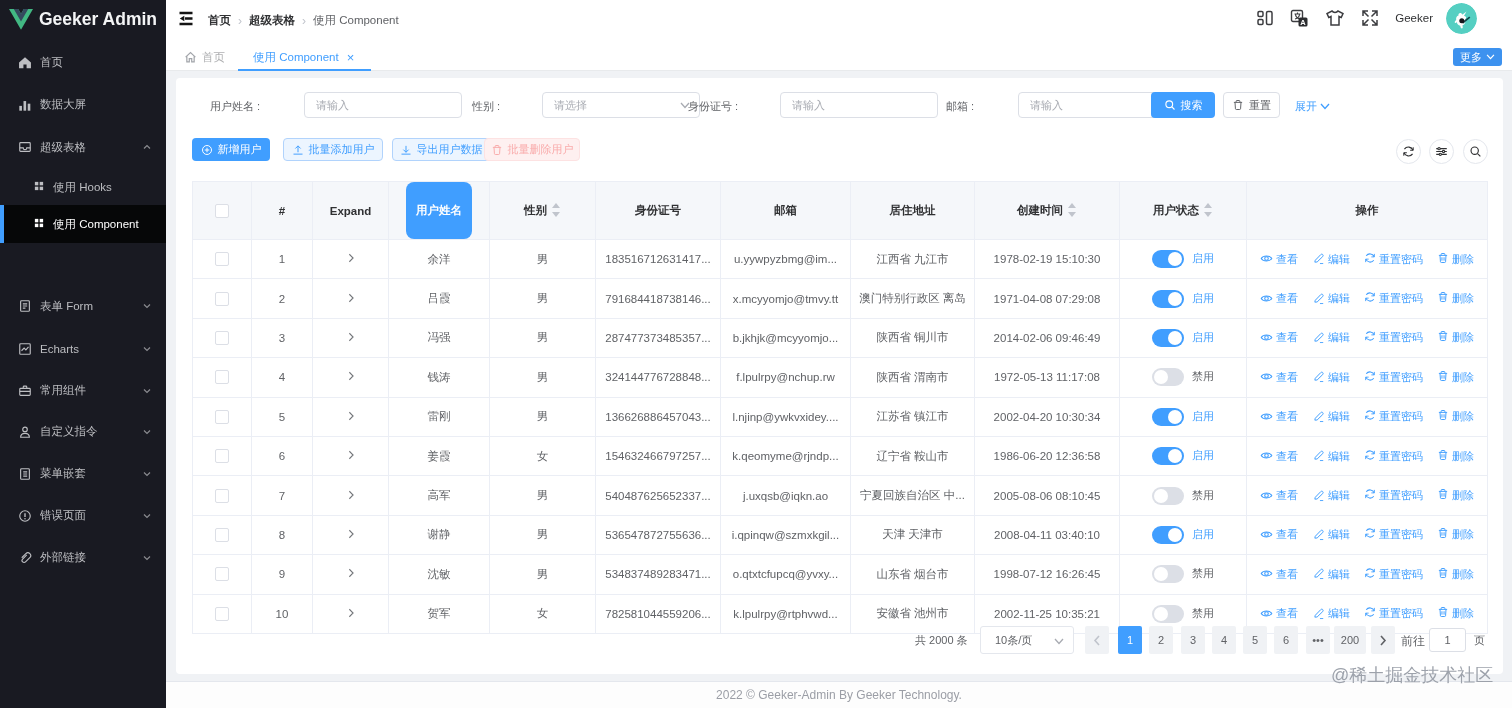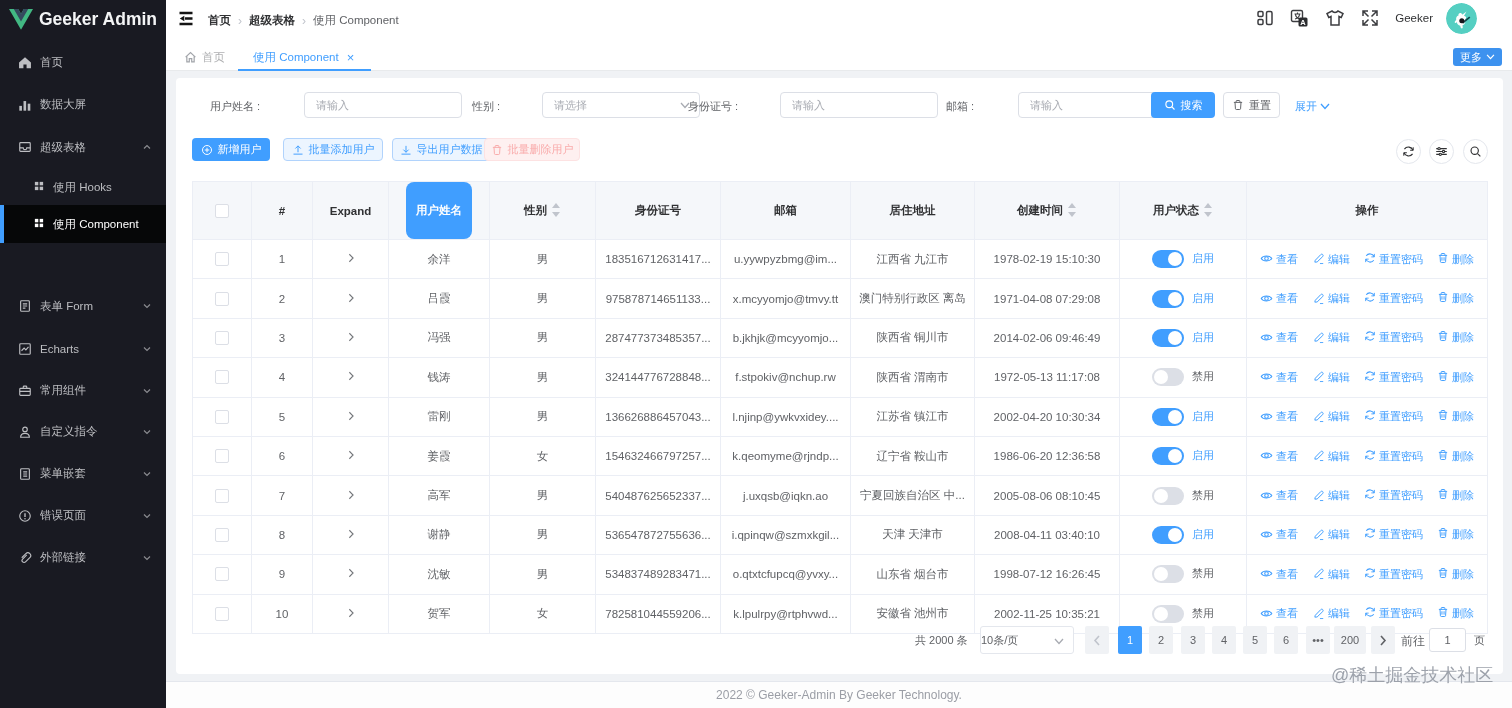--- a/index.html
+++ b/index.html
@@ -299,21 +299,21 @@
             </svg> 删除</span></td>
       </tr>
 <tr>
         <td><span class="cb"></span></td>
         <td>2</td>
         <td><svg width="10" height="10" viewBox="0 0 12 12" fill="none" stroke="#73767a" stroke-width="1.3">
             <path d="M4 1.5 L8.5 6 L4 10.5"></path>
           </svg></td>
         <td>吕霞</td>
         <td>男</td>
-        <td>975878714651133...</td>
+        <td>791684418738146...</td>
         <td>x.mcyyomjo@tmvy.tt</td>
         <td>澳门特别行政区 离岛</td>
         <td>1971-04-08 07:29:08</td>
         <td><span class="sw on"><span class="dot"></span></span><span style="color:#409eff;font-size:11px;margin-left:8px">启用</span></td>
         <td class="ops"><span><svg width="13" height="13" viewBox="0 0 16 16" fill="none" stroke="#409eff" stroke-width="1.3" style="vertical-align:-2.5px">
               <path d="M1.5 8 C4 4.0 12 4.0 14.5 8 C12 12.0 4 12.0 1.5 8 Z"></path>
               <circle cx="8" cy="8" r="2.2"></circle>
             </svg> 查看</span><span><svg width="13" height="13" viewBox="0 0 16 16" fill="none" stroke="#409eff" stroke-width="1.2" style="vertical-align:-2.5px">
               <path d="M3.5 12.5 L4 10.2 L10.8 3.2 C11.5 2.5 12.6 2.5 13.2 3.2 C13.9 3.8 13.9 4.9 13.2 5.6 L6.3 12.3 L3.5 12.5 Z"></path>
               <path d="M9.8 14.2 H13.8" stroke-width="1.1"></path>
@@ -352,21 +352,21 @@
       </tr>
 <tr>
         <td><span class="cb"></span></td>
         <td>4</td>
         <td><svg width="10" height="10" viewBox="0 0 12 12" fill="none" stroke="#73767a" stroke-width="1.3">
             <path d="M4 1.5 L8.5 6 L4 10.5"></path>
           </svg></td>
         <td>钱涛</td>
         <td>男</td>
         <td>324144776728848...</td>
-        <td>f.stpokiv@nchup.rw</td>
+        <td>f.lpulrpy@nchup.rw</td>
         <td>陕西省 渭南市</td>
         <td>1972-05-13 11:17:08</td>
         <td><span class="sw off"><span class="dot"></span></span><span style="color:#606266;font-size:11px;margin-left:8px">禁用</span></td>
         <td class="ops"><span><svg width="13" height="13" viewBox="0 0 16 16" fill="none" stroke="#409eff" stroke-width="1.3" style="vertical-align:-2.5px">
               <path d="M1.5 8 C4 4.0 12 4.0 14.5 8 C12 12.0 4 12.0 1.5 8 Z"></path>
               <circle cx="8" cy="8" r="2.2"></circle>
             </svg> 查看</span><span><svg width="13" height="13" viewBox="0 0 16 16" fill="none" stroke="#409eff" stroke-width="1.2" style="vertical-align:-2.5px">
               <path d="M3.5 12.5 L4 10.2 L10.8 3.2 C11.5 2.5 12.6 2.5 13.2 3.2 C13.9 3.8 13.9 4.9 13.2 5.6 L6.3 12.3 L3.5 12.5 Z"></path>
               <path d="M9.8 14.2 H13.8" stroke-width="1.1"></path>
             </svg> 编辑</span><span><svg width="12" height="12" viewBox="0 0 16 16" fill="none" stroke="#409eff" stroke-width="1.4" style="vertical-align:-1px">
@@ -529,21 +529,21 @@
               <path d="M13.5 6.5 A6 6 0 0 0 3 5 M2.5 9.5 A6 6 0 0 0 13 11"></path>
               <path d="M13.8 2.5 V6.5 H9.8 M2.2 13.5 V9.5 H6.2" stroke-width="1.2"></path>
             </svg> 重置密码</span><span><svg width="12" height="12" viewBox="0 0 16 16" fill="none" stroke="#409eff" stroke-width="1.3" style="vertical-align:-1px">
               <path d="M2.5 4.5 H13.5 M5.5 4.5 V3 A1 1 0 0 1 6.5 2 H9.5 A1 1 0 0 1 10.5 3 V4.5 M4 4.5 L4.6 13 A1.2 1.2 0 0 0 5.8 14 H10.2 A1.2 1.2 0 0 0 11.4 13 L12 4.5 M6.6 7 V11.5 M9.4 7 V11.5"></path>
             </svg> 删除</span></td>
       </tr>
 </tbody>
   </table>
 <div id="pag">
     <span style="position:absolute;left:739px;top:7px;font-size:11px;color:#606266">共 2000 条</span>
-<div style="position:absolute;left:804px;top:0;width:94px;height:28px;border:1px solid #e4e7ed;border-radius:3px;background:#fff;font-size:11px;color:#606266;display:flex;align-items:center;position:absolute">10条/页<svg style="position:absolute;right:9px;top:11px" width="10" height="7" viewBox="0 0 10 7">
+<div style="position:absolute;left:804px;top:0;width:94px;height:28px;border:1px solid #e4e7ed;border-radius:3px;background:#fff;font-size:11px;color:#606266;display:flex;align-items:center;padding-left:14px;position:absolute">10条/页<svg style="position:absolute;right:9px;top:11px" width="10" height="7" viewBox="0 0 10 7">
         <path d="M1 1 L5 5.5 L9 1" fill="none" stroke="#a8abb2" stroke-width="1.3"></path>
       </svg></div>
 <div class="pbox" style="left:909px;width:24px;">
       <svg width="8" height="11" viewBox="0 0 8 11" fill="none" stroke="#c0c4cc" stroke-width="1.6">
         <path d="M6 1 L2 5.5 L6 10"></path>
       </svg>
     </div>
 <div class="pbox" style="left:942px;width:24px;background:#409eff;color:#fff;">1</div>
 <div class="pbox" style="left:973px;width:24px;">2</div>
 <div class="pbox" style="left:1005px;width:24px;">3</div>

